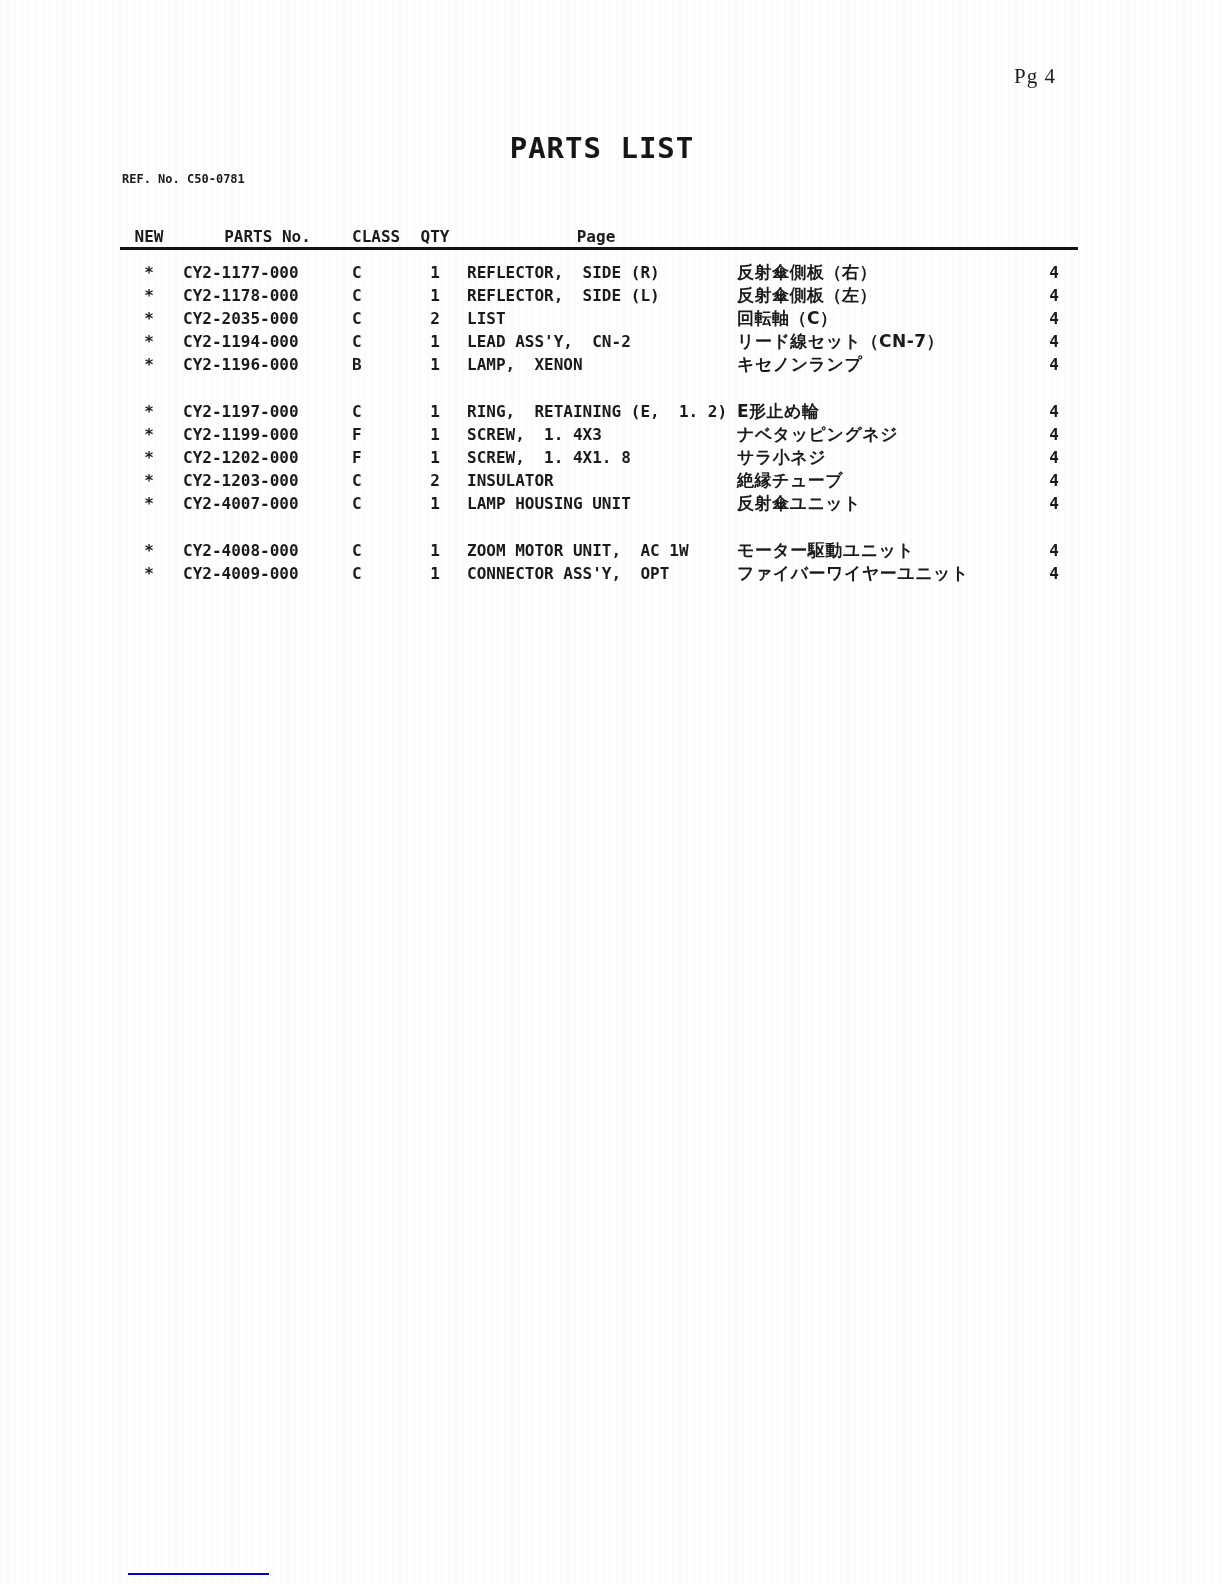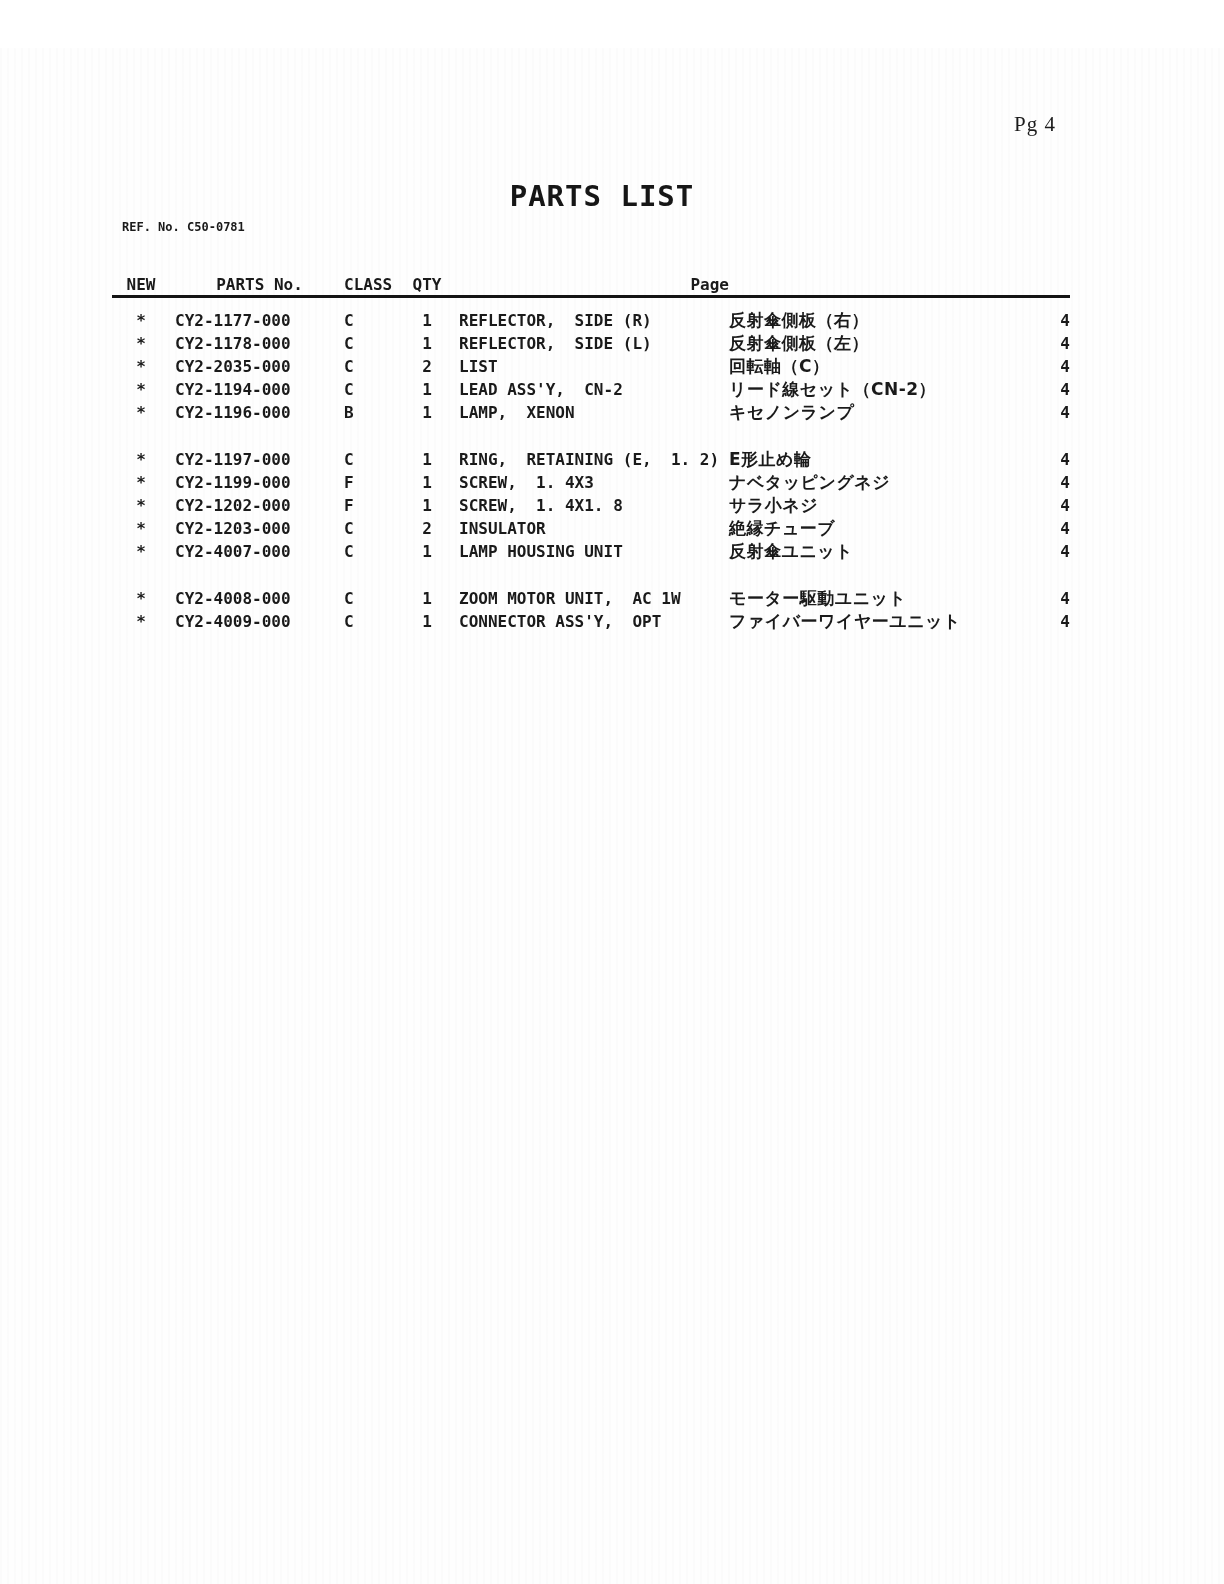--- a/index.html
+++ b/index.html
@@ -14,21 +14,20 @@
     font-family: "DejaVu Sans Mono", "Liberation Mono", monospace;
     color: #1a1a1a;
     overflow: hidden;
   }
   .page {
     position: absolute;
     inset: 0;
     background:
       repeating-linear-gradient(90deg, rgba(0,0,0,0.010) 0 2px, rgba(0,0,0,0) 2px 7px),
       #fefefe;
-    margin-top: 48px;
   }
   .pg-indicator {
     position: absolute;
     top: 64px;
     left: 1014px;
     font-family: "Liberation Serif", "DejaVu Serif", serif;
     font-size: 21px;
     letter-spacing: 1px;
     color: #1c1c1c;
   }
@@ -49,21 +48,21 @@
     position: absolute;
     top: 172px;
     left: 122px;
     font-size: 12px;
     font-weight: bold;
     white-space: pre;
   }
   .parts-table {
     position: absolute;
     top: 226px;
-    left: 112px;
+    left: 120px;
     width: 958px;
   }
   .row {
     display: grid;
     grid-template-columns: 58px 174px 63px 40px 282px 293px 48px;
     align-items: center;
   }
   .thead {
     height: 21px;
     font-size: 16px;
@@ -91,21 +90,21 @@
   .c-class { }
   .c-qty   { text-align: center; }
   .c-desc-en { padding-left: 12px; }
   .c-desc-full { grid-column: 5 / 7; text-align: center; }
   .c-desc-jp {
     font-family: "DejaVu Sans", "Liberation Sans", sans-serif;
     font-size: 17px;
     font-weight: bold;
     letter-spacing: 0.5px;
   }
-  .c-page  { text-align: right; }
+  .c-page  { text-align: center; }
   .footer-link {
     position: absolute;
     top: 1573px;
     left: 128px;
     width: 141px;
     height: 2px;
     background: #0000cc;
   }
 </style>
 </head>
@@ -161,21 +160,21 @@
     <span class="c-desc-jp">回転軸（C）</span>
     <span class="c-page">4</span>
   </div>
 
   <div class="row body-row">
     <span class="c-new">*</span>
     <span class="c-parts">CY2-1194-000</span>
     <span class="c-class">C</span>
     <span class="c-qty">1</span>
     <span class="c-desc-en">LEAD ASS'Y,  CN-2</span>
-    <span class="c-desc-jp">リード線セット（CN-2）</span>
+    <span class="c-desc-jp">リード線セット（CN-7）</span>
     <span class="c-page">4</span>
   </div>
 
   <div class="row body-row">
     <span class="c-new">*</span>
     <span class="c-parts">CY2-1196-000</span>
     <span class="c-class">B</span>
     <span class="c-qty">1</span>
     <span class="c-desc-en">LAMP,  XENON</span>
     <span class="c-desc-jp">キセノンランプ</span>

